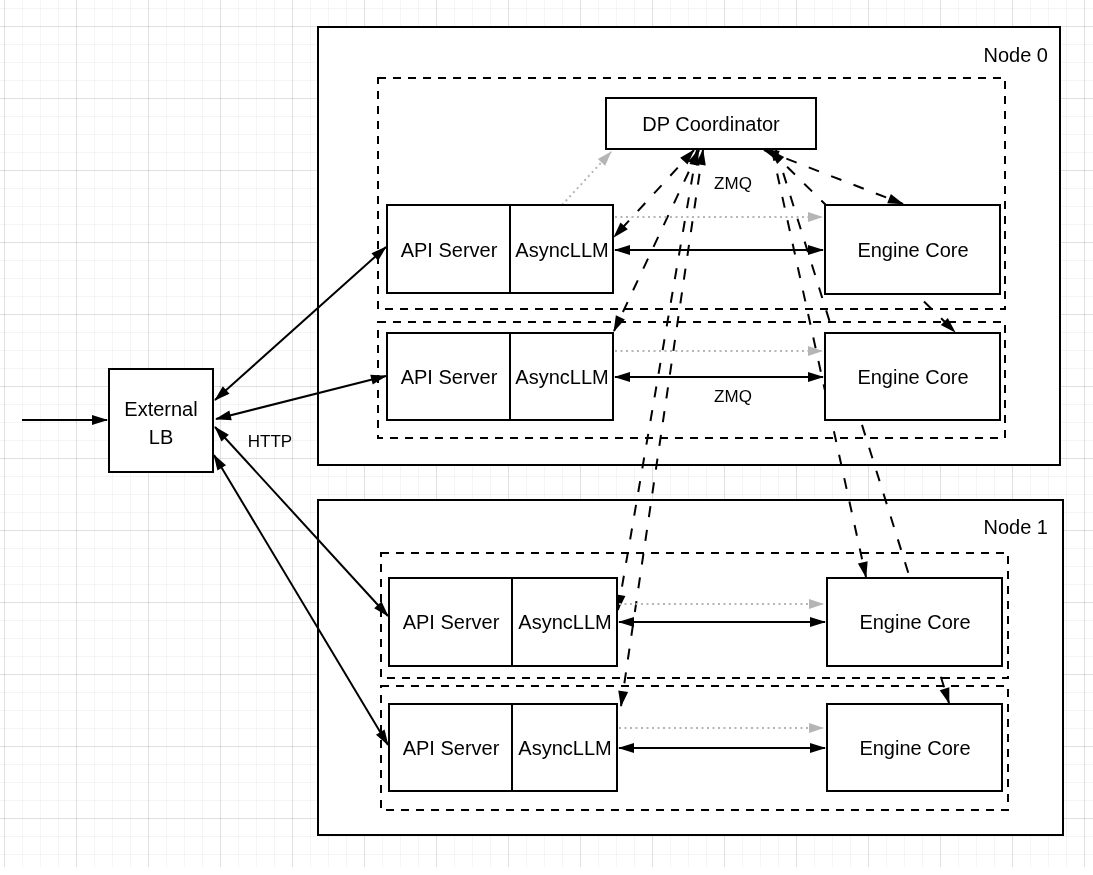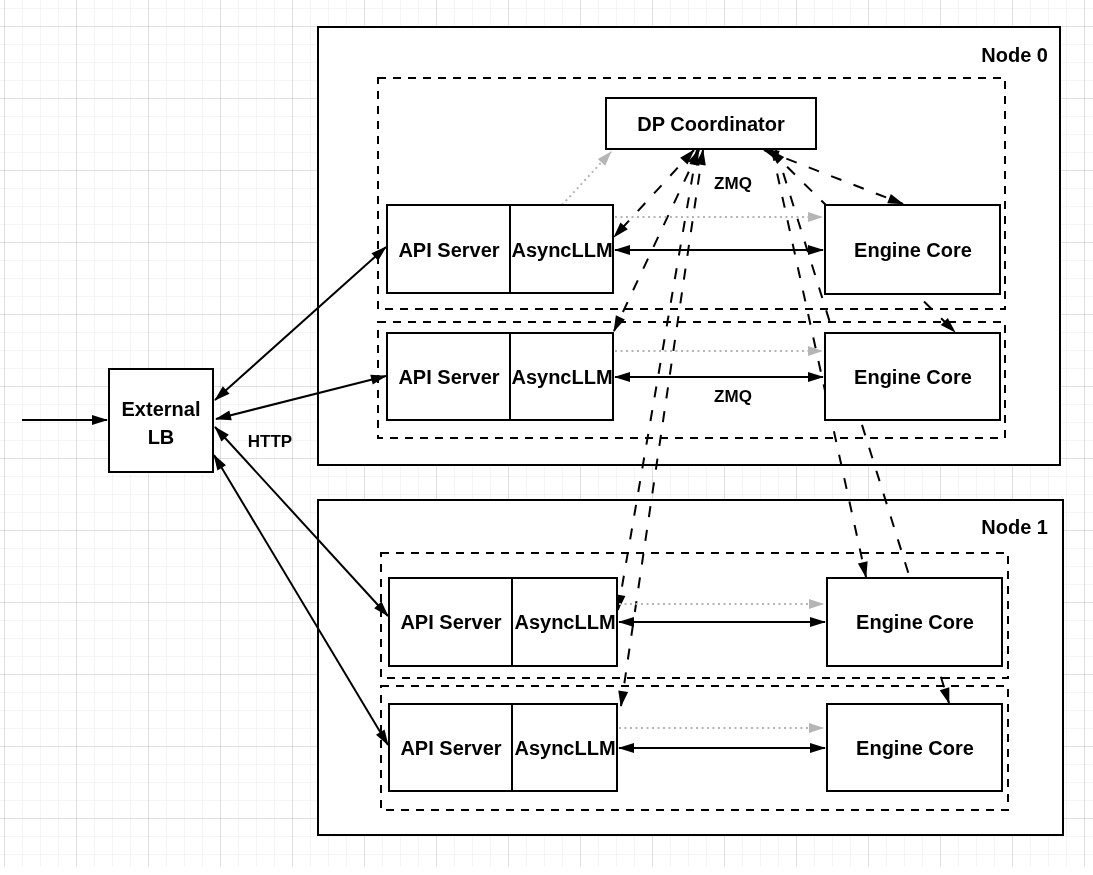--- a/index.html
+++ b/index.html
@@ -15,21 +15,20 @@
     overflow: hidden;
     background-color: #ffffff;
     
     background-image:
       linear-gradient(to right, rgba(0,0,0,0.085) 1px, transparent 1px),
       linear-gradient(to bottom, rgba(0,0,0,0.085) 1px, transparent 1px),
       linear-gradient(to right, rgba(0,0,0,0.038) 1px, transparent 1px),
       linear-gradient(to bottom, rgba(0,0,0,0.038) 1px, transparent 1px);
     background-size: 72px 72px, 72px 72px, 18px 18px, 18px 18px;
     background-position: 4px 26px, 4px 26px, 4px 8px, 4px 8px;
-    font-weight: bold;
   }
   svg { display: block; }
   .box         { fill: #ffffff; stroke: #000000; stroke-width: 2; }
   .nodebox     { fill: #ffffff; stroke: #000000; stroke-width: 2; }
   .dashedgroup { fill: none; stroke: #000000; stroke-width: 2; stroke-dasharray: 8 7; }
   .divider     { stroke: #000000; stroke-width: 2; }
   .solidedge   { stroke: #000000; stroke-width: 2; fill: none; }
   .dashededge  { stroke: #000000; stroke-width: 2; fill: none; stroke-dasharray: 11 13; }
   .grayedge    { stroke: #b5b5b5; stroke-width: 2; fill: none; stroke-dasharray: 2 3.5; }
   .lbl   { font-family: "Liberation Sans", "DejaVu Sans", sans-serif; font-size: 20px; fill: #000; }

